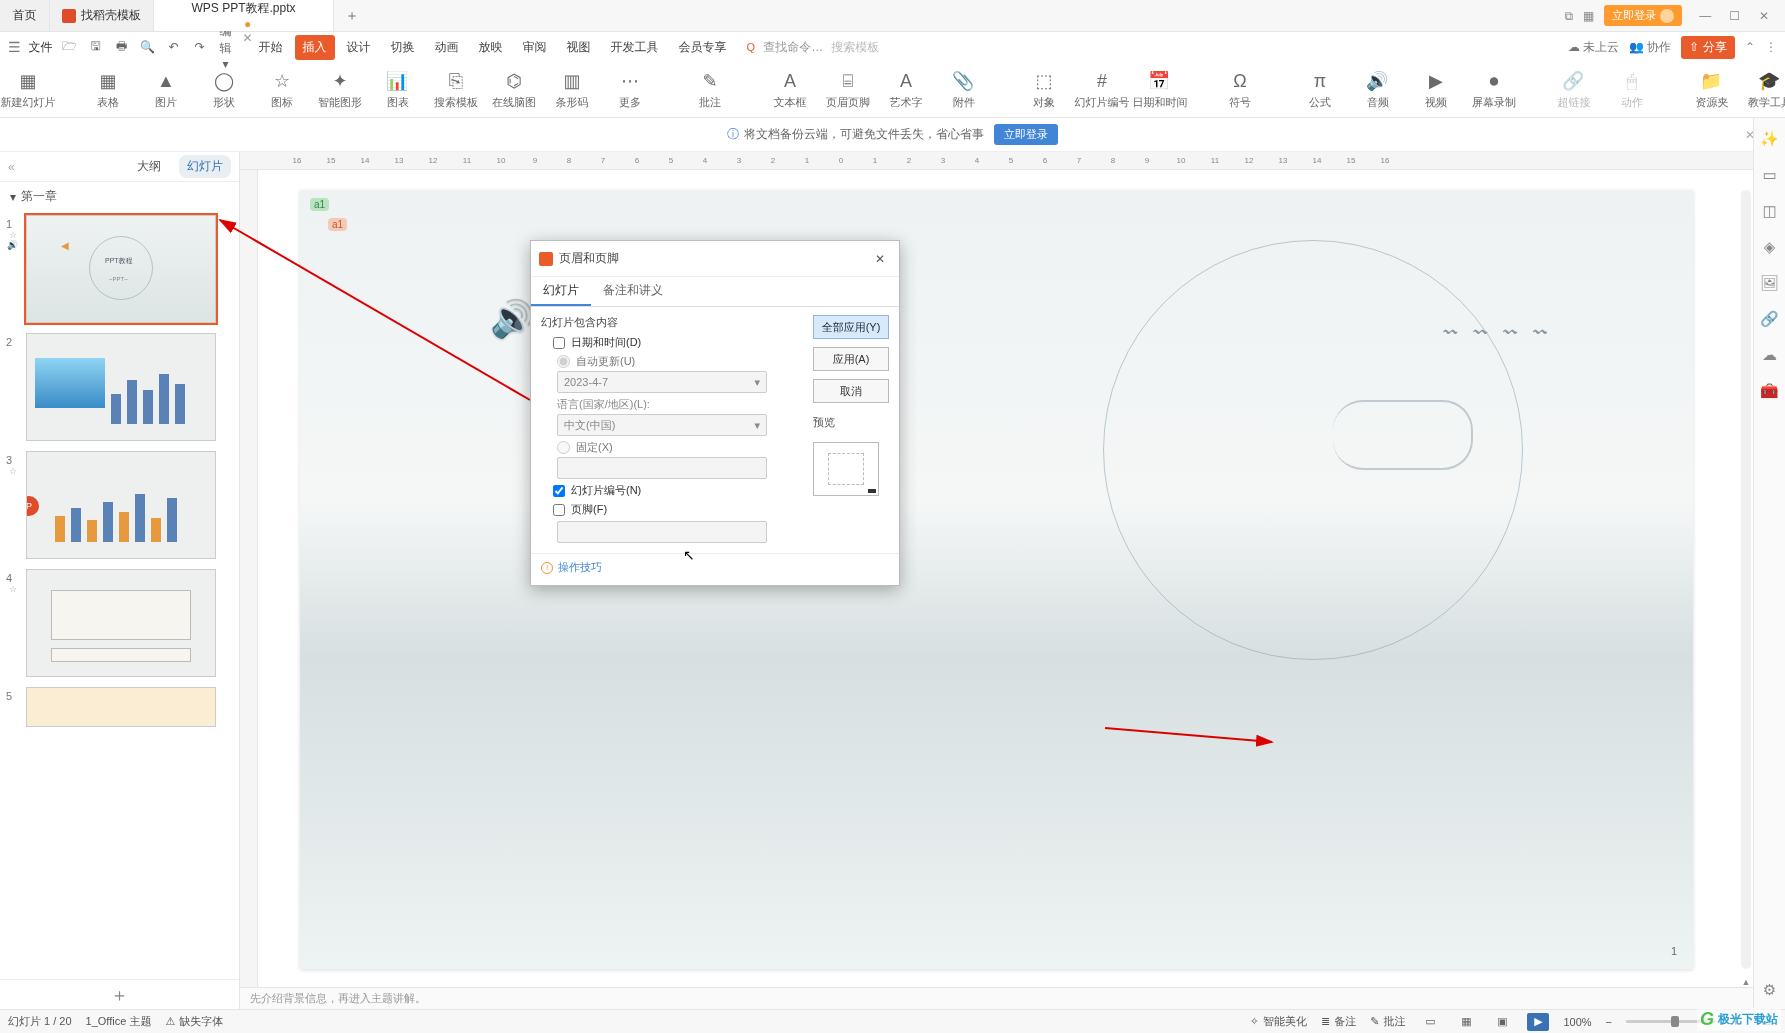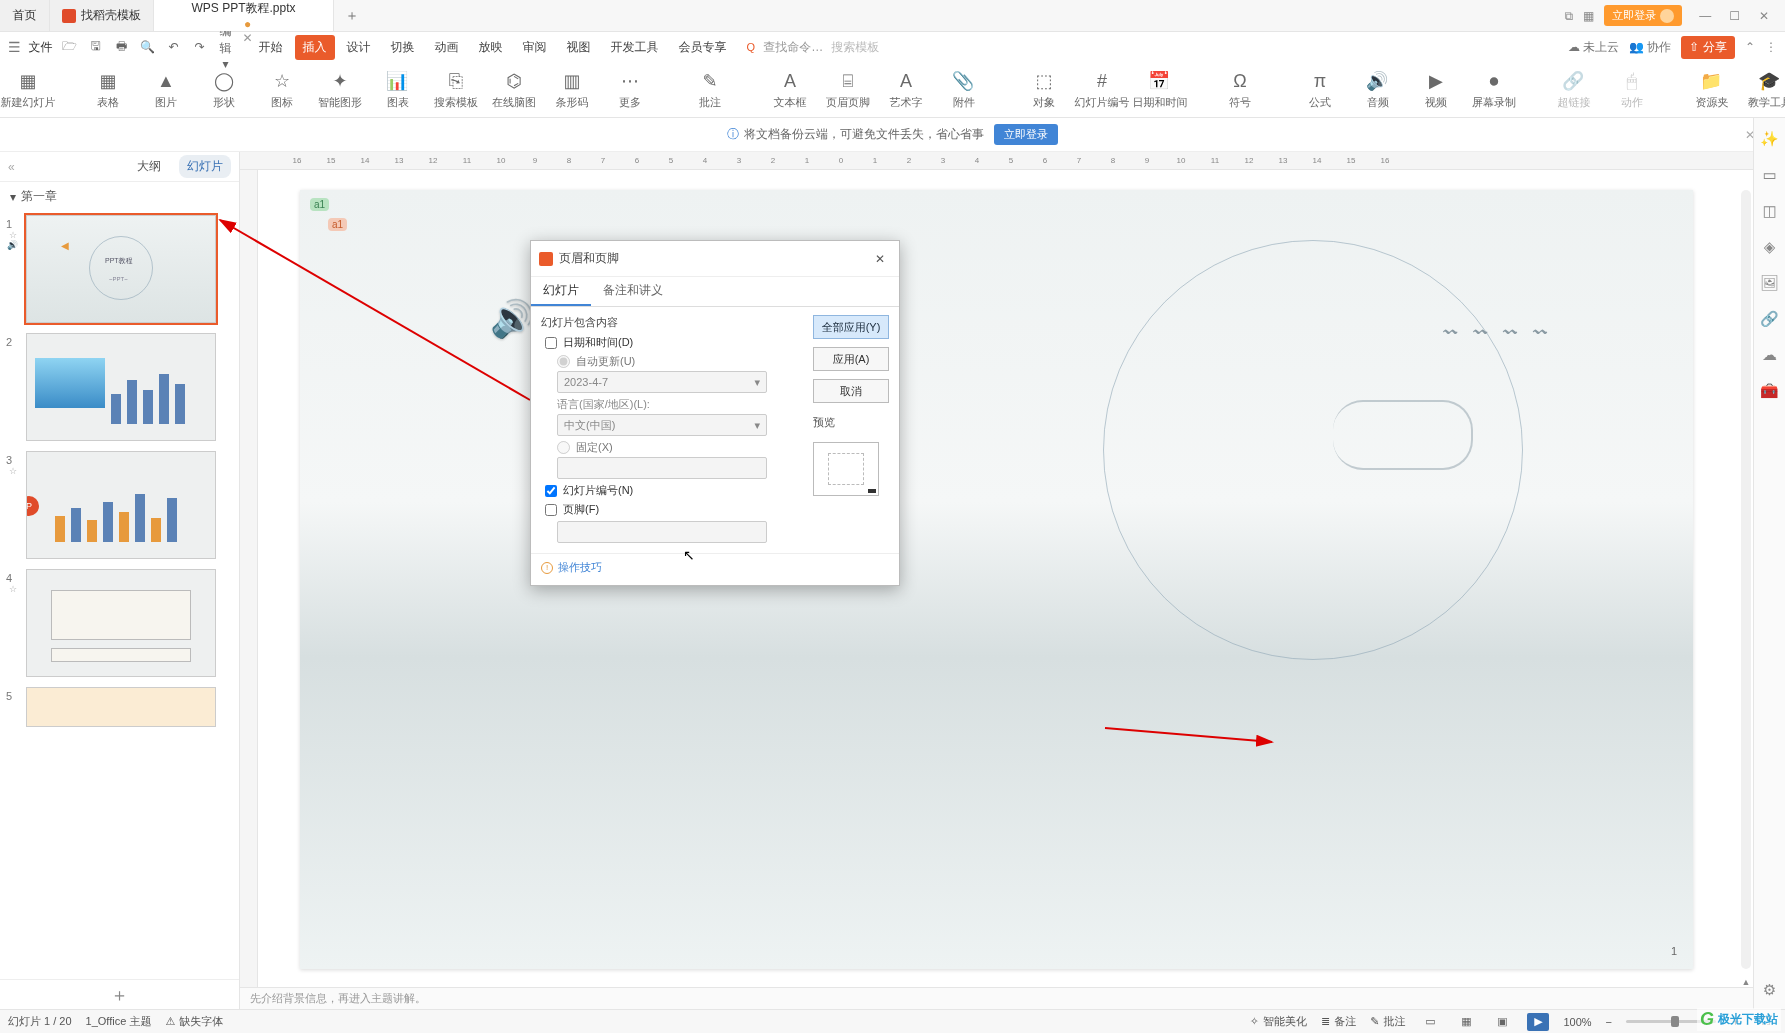--- a/index.html
+++ b/index.html
@@ -93,21 +93,21 @@
 .dlg-head .dicon { width: 14px; height: 14px; background: #ea5b2b; border-radius: 2px; margin-right: 6px; }
 .dlg-head .dtitle { font-size: 12px; color: #444; }
 .dlg-head .dclose { margin-left: auto; color: #555; padding: 2px 6px; }
 .dlg-tabs { display: flex; border-bottom: 1px solid #ddd; }
 .dlg-tabs .dtab { padding: 5px 12px; font-size: 12px; color: #666; border-bottom: 2px solid transparent; }
 .dlg-tabs .dtab.active { color: #333; border-bottom: 2px solid #4185d6; }
 .dlg-body { display: flex; padding: 8px 10px 6px 10px; gap: 10px; }
 .left-col { flex: 1; }
 .right-col { width: 76px; display: flex; flex-direction: column; gap: 8px; }
 .grp-title { font-size: 11px; color: #444; margin-bottom: 5px; }
-.chk-row { display: flex; align-items: center; gap: 6px; font-size: 11px; color: #333; margin: 4px 4px; }
+.chk-row { display: flex; align-items: center; gap: 6px; font-size: 11px; color: #333; margin: 4px 12px; }
 .chk-row input { width: 12px; height: 12px; }
 .radio-row { display: flex; align-items: center; gap: 6px; font-size: 11px; color: #777; margin: 2px 0 2px 16px; }
 .combo, .txt { height: 22px; border: 1px solid #ccc; background: #f4f4f4; border-radius: 2px; width: 210px; display: flex; align-items: center; padding: 0 6px; font-size: 11px; color: #888; position: relative; margin-left: 16px; margin-bottom: 4px; }
 .combo .caret { margin-left: auto; color: #888; }
 .lang-label { font-size: 11px; color: #888; margin: 2px 0 2px 16px; }
 .btn { height: 24px; border: 1px solid #bbb; background: #f7f7f7; border-radius: 0; font-size: 11px; color: #333; display: flex; align-items: center; justify-content: center; cursor: pointer; }
 .btn.primary { background: #d7e9fb; border-color: #8fb6df; color: #234; }
 .preview-lbl { font-size: 11px; color: #555; margin-top: 4px; }
 .preview-box { width: 66px; height: 54px; border: 1px solid #bbb; background: #fff; position: relative; margin-top: 4px; }
 .preview-box .inner { position: absolute; left: 14px; top: 10px; right: 14px; bottom: 10px; border: 1px dashed #bbb; }

